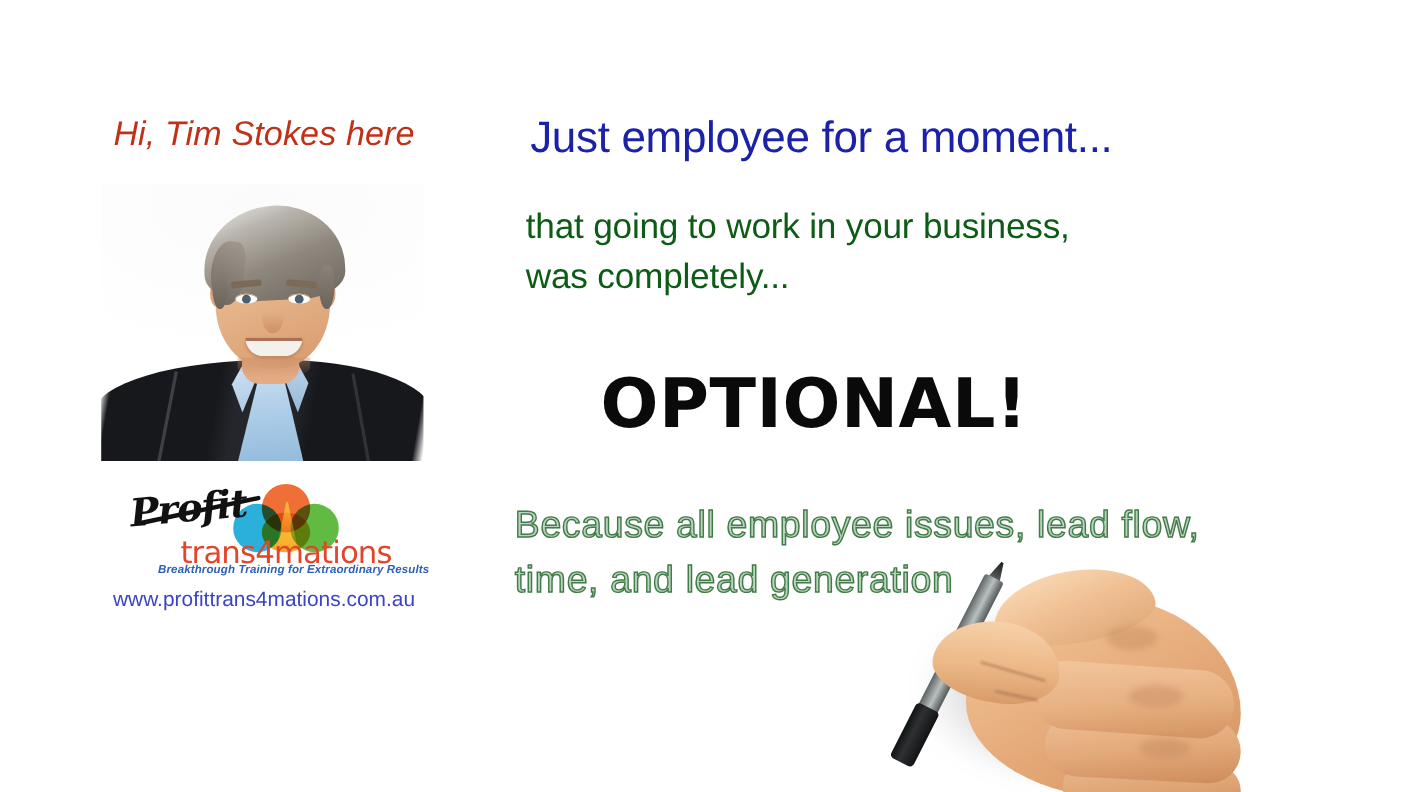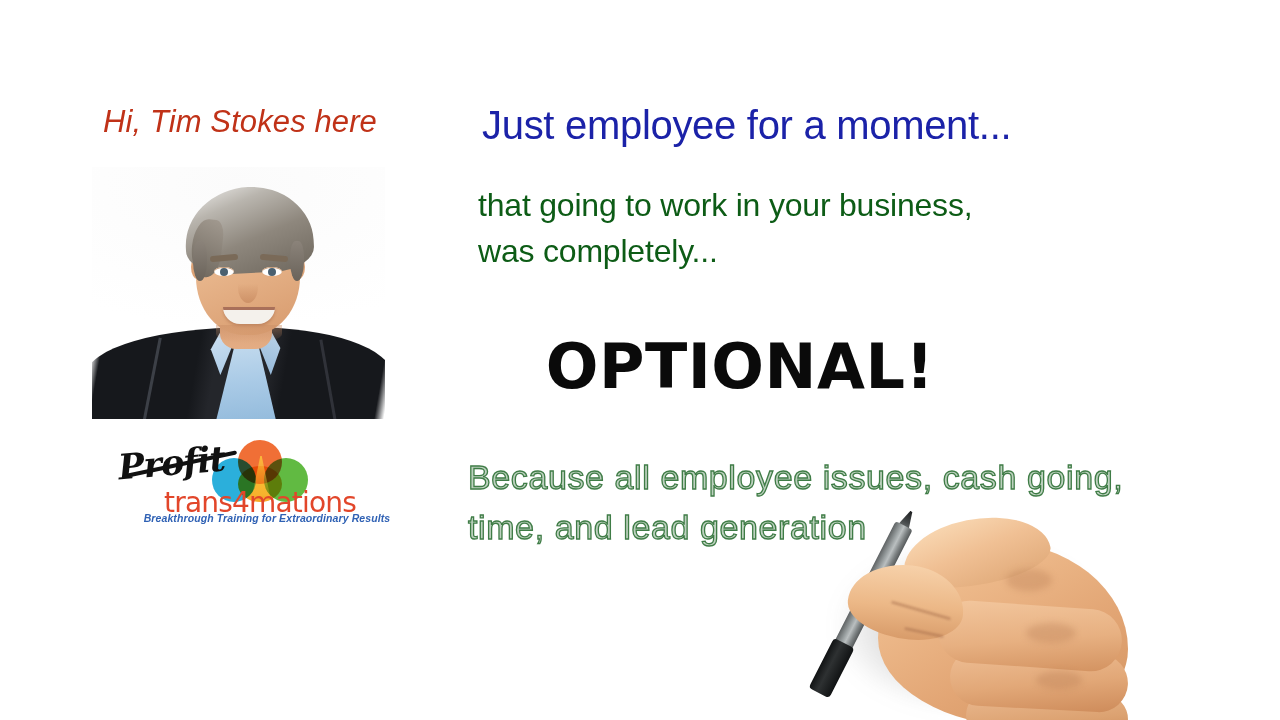--- a/index.html
+++ b/index.html
@@ -503,32 +503,33 @@
       <i class="c-green"></i>
       <i class="c-yellow"></i>
       <div class="c-rays"></div>
     </div>
     <div class="profit">Profit</div>
     <div class="profit-slash"></div>
     <div class="brand">trans4mations</div>
     <div class="tagline">Breakthrough Training for Extraordinary Results</div>
   </div>
 
+  <div id="website">www.profittrans4mations.com.au</div>
 
   <div id="headline">Just employee for a moment...</div>
 
   <div id="optional">OPTIONAL!</div>
 
   <div id="subline">
     <span class="ln">that going to work in your business,</span>
     <span class="ln">was completely...</span>
   </div>
 
   <div id="outline-text">
-    <span class="ln">Because all employee issues, cash going,</span>
+    <span class="ln">Because all employee issues, lead flow,</span>
     <span class="ln">time, and lead generation</span>
   </div>
 
   <div id="hand-layer">
     <div id="hand-shadow"></div>
     <div id="pen">
       <div class="tip"></div>
       <div class="barrel"></div>
       <div class="grip"></div>
     </div>

